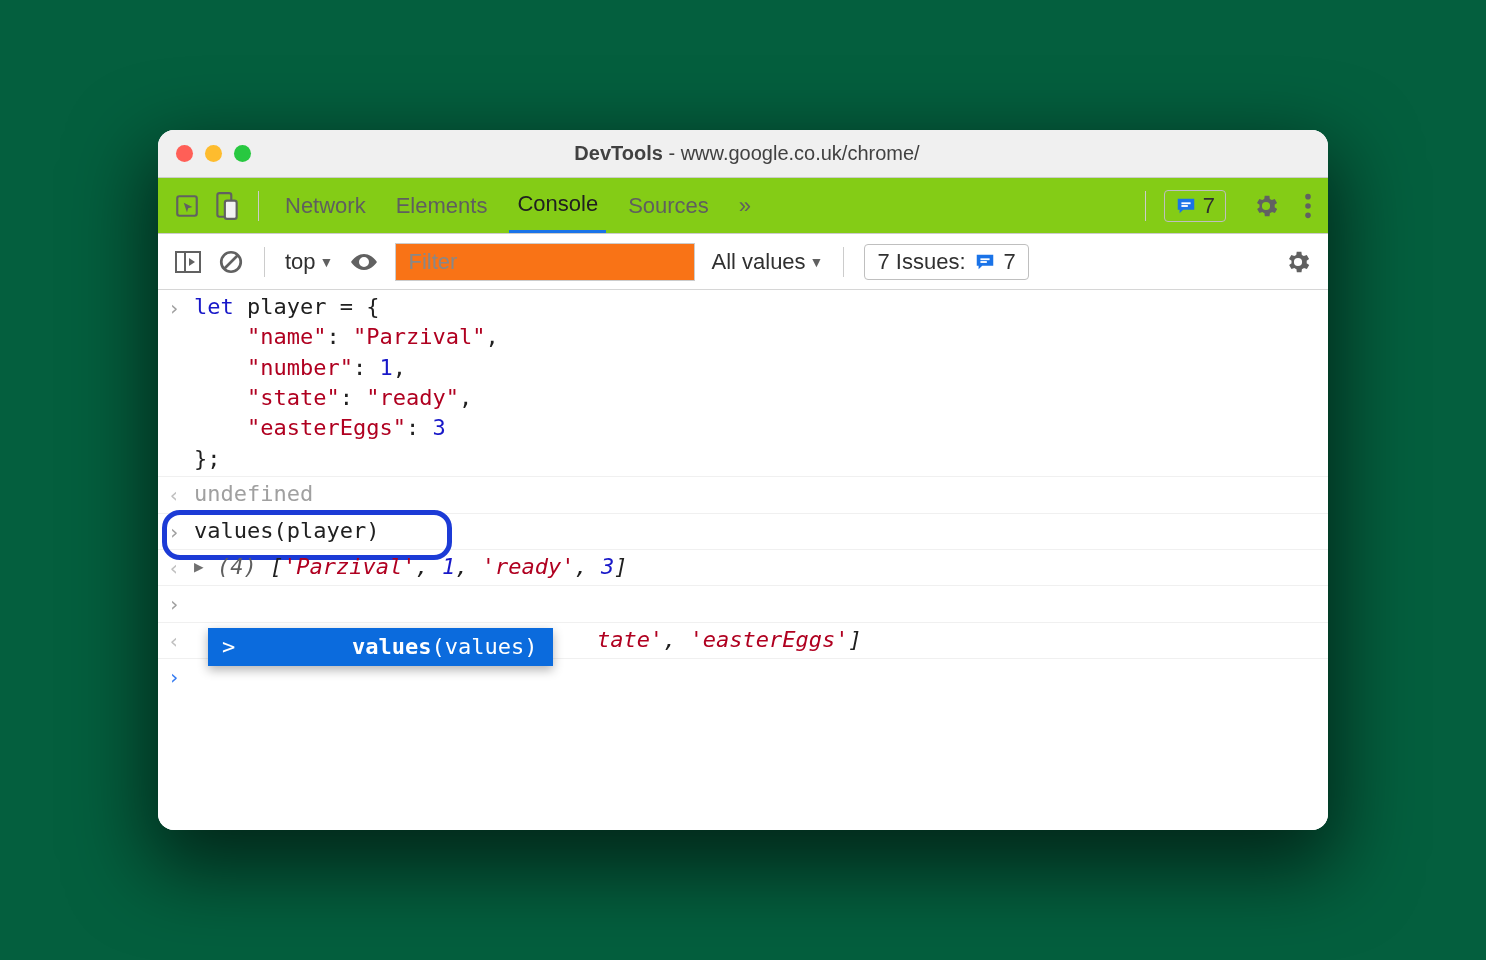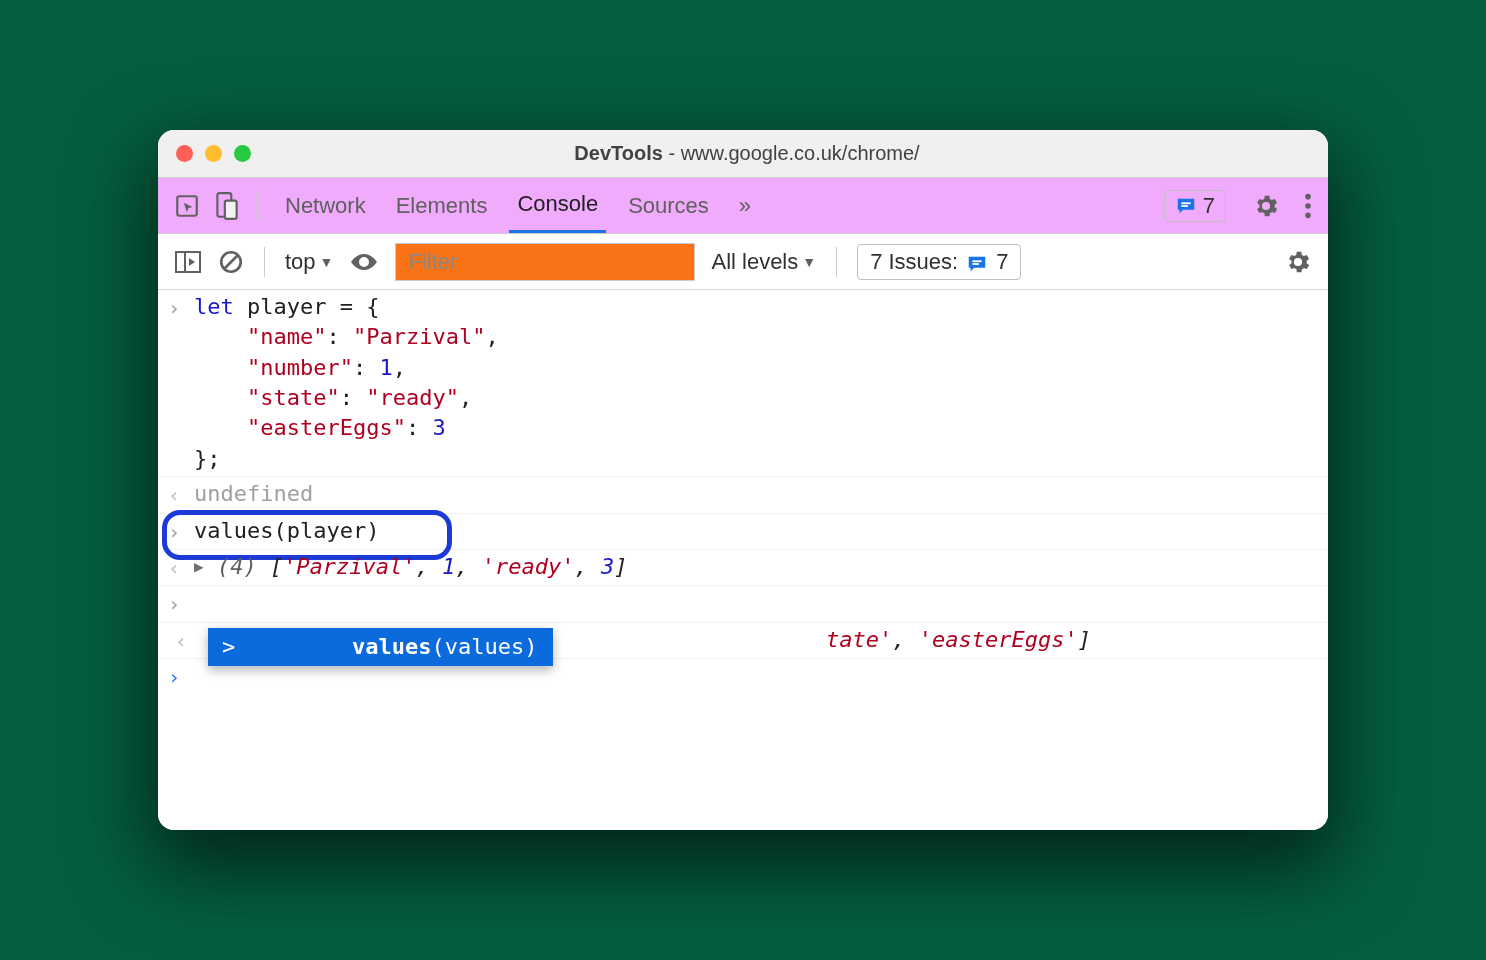--- a/index.html
+++ b/index.html
@@ -41,21 +41,21 @@
     text-align: center;
     font-size: 20px;
     color: #414141;
     pointer-events: none;
     padding-left: 20px;
   }
   .title b { font-weight: 600; }
   
   .tabbar {
     height: 56px;
-    background: #f0abfc;
+    background: #84cc16;
     border-bottom: 1px solid #ccc;
     display: flex;
     align-items: center;
     padding: 0 16px;
     gap: 14px;
   }
   .ic { color: #616161; display: inline-flex; align-items: center; justify-content: center; }
   .divider { width: 1px; height: 30px; background: #ccc; margin: 0 4px; }
   .tab { font-size: 22px; color: #5f5f5f; padding: 0 8px; height: 100%; display: flex; align-items: center; }
   .tab.active { color: #202020; border-bottom: 3px solid #1a73e8; }
@@ -80,21 +80,21 @@
   .tri { font-size: 14px; color: #606060; }
   .filter {
     height: 38px; width: 300px; border: 1px solid #ccc;
     font-size: 22px; padding: 0 12px; color: #333;
     background: #f97316;
   }
   .filter::placeholder { color: #888; }
   .issues-box {
     border: 1px solid #bfbfbf; border-radius: 4px;
     padding: 4px 12px; font-size: 22px; color: #303030;
-    display: inline-flex; align-items: flex-end; gap: 8px;
+    display: inline-flex; align-items: center; gap: 8px;
   }
   
   .console {
     flex: 1;
     font-family: Menlo, Consolas, monospace;
     font-size: 22px;
     line-height: 1.38;
     overflow: hidden;
     background: #fff;
   }
@@ -240,21 +240,21 @@
       <span class="tri">▼</span>
     </span>
     <span class="ic">
       <svg width="30" height="22" viewBox="0 0 30 22" fill="#616161">
           <path d="M15 3C7 3 2 11 2 11s5 8 13 8 13-8 13-8-5-8-13-8Zm0 13a5 5 0 1 1 5-5 5 5 0 0 1-5 5Z"></path>
           <circle cx="15" cy="11" r="2.5" fill="#fff"></circle>
         </svg>
     </span>
     <input class="filter" placeholder="Filter" style="">
     <span class="ctx">
-      <span>All levels</span>
+      <span>All values</span>
       <span class="tri">▼</span>
     </span>
     <div class="divider"></div>
     <div class="issues-box">
       <span>7 Issues:</span>
       <span class="msg-ic">
         <svg width="22" height="22" viewBox="0 0 24 24" fill="#1a73e8">
             <path d="M3 4h18v12H9l-4 4V16H3z"></path>
             <rect x="7" y="8" width="10" height="2" fill="#fff"></rect>
             <rect x="7" y="11" width="7" height="2" fill="#fff"></rect>
@@ -295,21 +295,21 @@
 
     <div class="row">
       <div class="gutter out"></div>
       <div class="content"><span class="obj-arrow">▶</span> <span class="arr-len arr-it">(4) </span><span class="arr-it">[</span><span class="str arr-it">'Parzival'</span><span class="arr-it">, </span><span class="num arr-it">1</span><span class="arr-it">, </span><span class="str arr-it">'ready'</span><span class="arr-it">, </span><span class="num arr-it">3</span><span class="arr-it">]</span></div>
     </div>
 
     <div class="row">
       <div class="gutter in"></div>
     </div>
 
-    <div class="row" style="position:relative;text-align:center;">
+    <div class="row" style="position:relative;">
       <div class="gutter out"></div>
       <div class="content"><span class="obj-arrow" style="visibility:hidden;">▶</span> <span style="display:inline-block;width:380px;"></span><span class="str arr-it">tate'</span><span class="arr-it">, </span><span class="str arr-it">'easterEggs'</span><span class="arr-it">]</span></div>
     </div>
 
     <div class="row" style="position:relative; border-bottom:none;">
       <div class="ac">
         <span class="g">&gt;</span>
         <span class="m"><b>values</b><span>(values)</span></span>
       </div>
       <div class="gutter prompt"></div>

